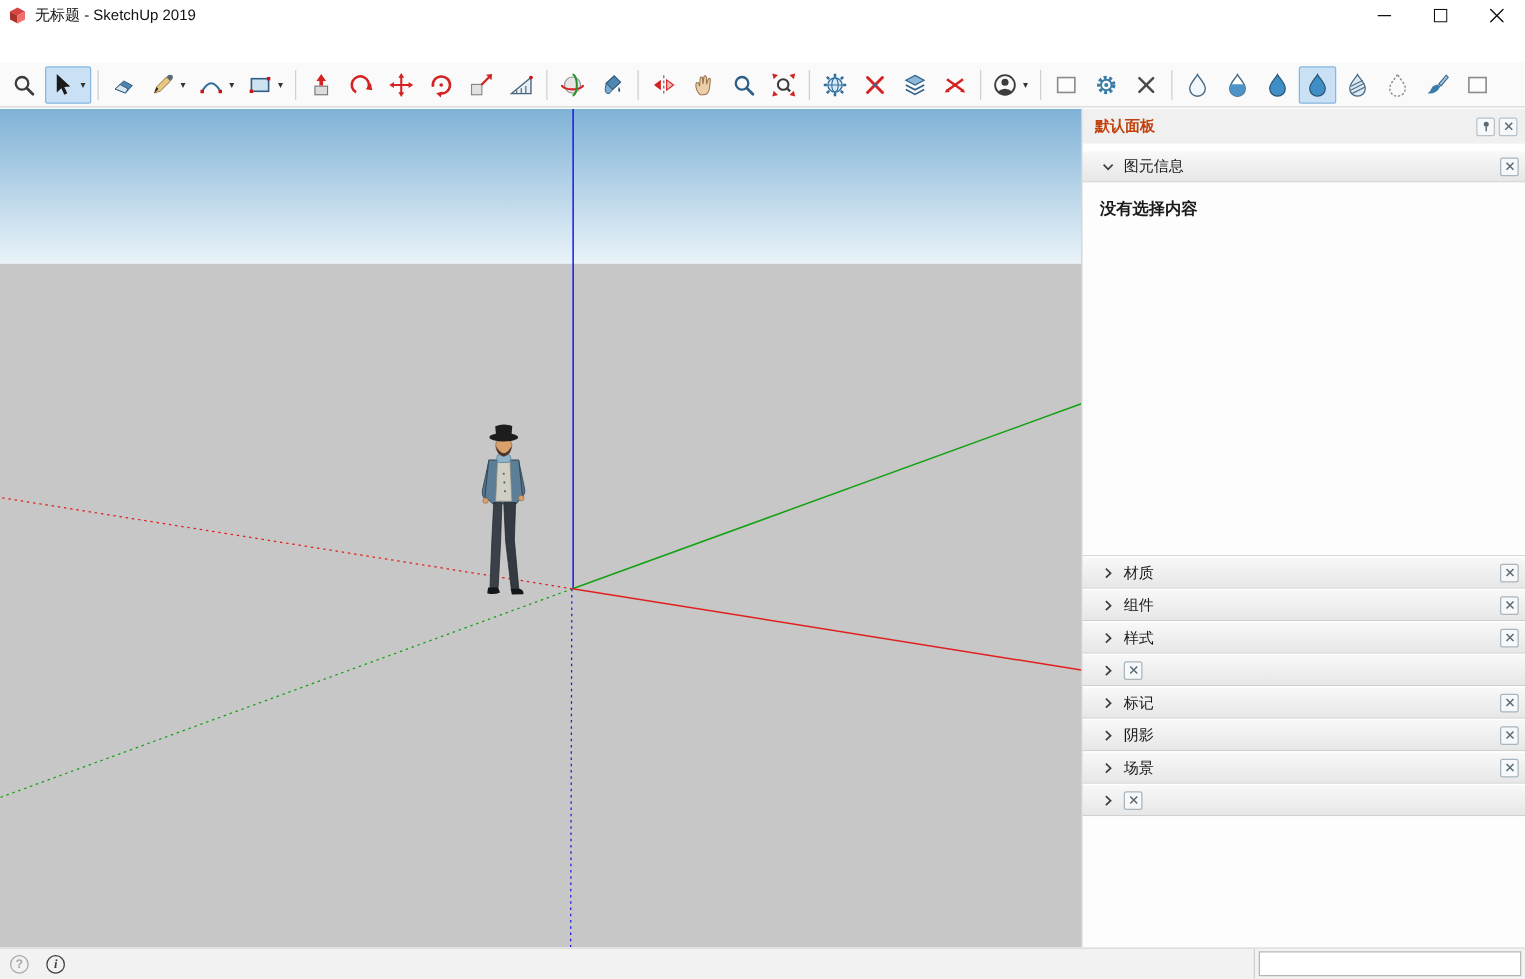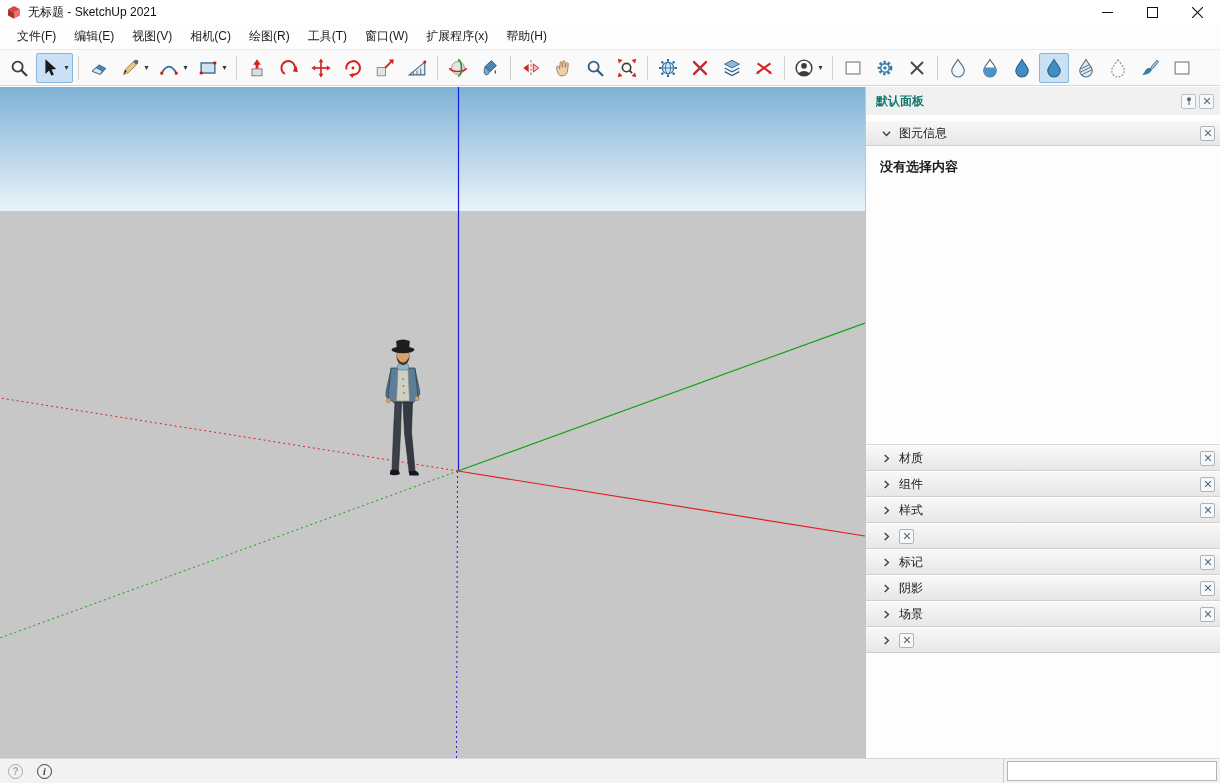--- a/index.html
+++ b/index.html
@@ -29,21 +29,21 @@
   
   .main{position:absolute;top:87px;left:0;width:1220px;height:671px;display:flex}
   .viewport{position:relative;width:865px;height:100%;overflow:hidden;flex:none}
   .sky{position:absolute;top:0;left:0;right:0;height:124px;background:linear-gradient(to bottom,var(--sky-top,#7fb2d6),var(--sky-horizon,#eaf3f9))}
   .ground{position:absolute;top:124px;left:0;right:0;bottom:0;background:var(--ground,#c7c7c7)}
   .scene{position:absolute;top:0;left:0}
 
   
   .panel{flex:1;background:#ffffff;border-left:1px solid #c6c6c6;display:flex;flex-direction:column;font-size:12px;overflow:hidden}
   .panel-title-row{height:28px;background:#f0f0f0;display:flex;align-items:center;padding:0 6px 0 10px;flex:none}
-  .panel-title{font-weight:700;font-size:12px;color:#0f766e;flex:1}
+  .panel-title{font-weight:700;font-size:12px;color:#c2410c;flex:1}
   .mini-ico{width:15px;height:15px;display:flex;align-items:center;justify-content:center;border:1px solid #b8c2ca;background:#f6f8fa;margin-left:3px;border-radius:2px}
   .panel-gap{height:5px;flex:none;background:#fff}
   .sec-header{height:26px;background:linear-gradient(#f8f8f8,#e7e7e7);border-top:1px solid #ffffff;border-bottom:1px solid #cfcfcf;display:flex;align-items:center;padding:0 5px 0 16px;flex:none}
   .chev{width:12px;display:inline-flex;margin-right:5px}
   .chev.down svg{transform:rotate(90deg)}
   .sec-label{flex:1;color:#1a1a1a}
   .xbox{width:15px;height:15px;border:1px solid #a9b4bc;background:#f6f8fa;display:flex;align-items:center;justify-content:center;border-radius:2px}
   .sec-body{height:299px;background:#fdfdfd;border-bottom:1px solid #d8d8d8;padding:12px 14px;flex:none}
   .sec-body .msg{font-weight:700;font-size:13px;color:#1a1a1a}
   .panel-fill{flex:1;background:#fdfdfd}
@@ -63,51 +63,40 @@
 <div class="win">
 
   <div class="titlebar">
     <span class="applogo">
       <svg viewBox="0 0 16 16" width="16" height="16">
         <path d="M2 5.2 L8 2 L14 5.2 L8 8.4 Z" fill="#d64541"></path>
         <path d="M2 5.2 L8 8.4 L8 14.8 L2 11.6 Z" fill="#a8322e"></path>
         <path d="M14 5.2 L8 8.4 L8 14.8 L14 11.6 Z" fill="#ef6e6a"></path>
       </svg>
     </span>
-    <span class="title">无标题 - SketchUp 2021</span>
+    <span class="title">无标题 - SketchUp 2019</span>
     <div class="wincontrols">
       <button>
           <svg width="11" height="11" viewBox="0 0 11 11">
             <line x1="0" y1="5.5" x2="11" y2="5.5" stroke="#111" stroke-width="1"></line>
           </svg>
         </button>
       <button>
           <svg width="11" height="11" viewBox="0 0 11 11">
             <rect x="0.5" y="0.5" width="10" height="10" fill="none" stroke="#111" stroke-width="1"></rect>
           </svg>
         </button>
       <button>
           <svg width="11" height="11" viewBox="0 0 11 11">
             <path d="M0 0 L11 11 M11 0 L0 11" stroke="#111" stroke-width="1.1"></path>
           </svg>
         </button>
     </div>
   </div>
 
-  <div class="menubar" id="menubar">
-      <span class="menuitem">文件(F)</span>
-      <span class="menuitem">编辑(E)</span>
-      <span class="menuitem">视图(V)</span>
-      <span class="menuitem">相机(C)</span>
-      <span class="menuitem">绘图(R)</span>
-      <span class="menuitem">工具(T)</span>
-      <span class="menuitem">窗口(W)</span>
-      <span class="menuitem">扩展程序(x)</span>
-      <span class="menuitem">帮助(H)</span>
-    </div>
 
   <div class="toolbar" id="toolbar">
       <button class="tbtn">
         <span class="ticon">
           <svg viewBox="0 0 24 24" width="22" height="22" aria-hidden="true">
             <circle cx="10.5" cy="10.5" r="5.5" fill="none" stroke="#3c3c3c" stroke-width="2"></circle>
             <line x1="14.8" y1="14.8" x2="20" y2="20" stroke="#3c3c3c" stroke-width="2.4" stroke-linecap="round"></line>
           </svg>
         </span>
       </button>

